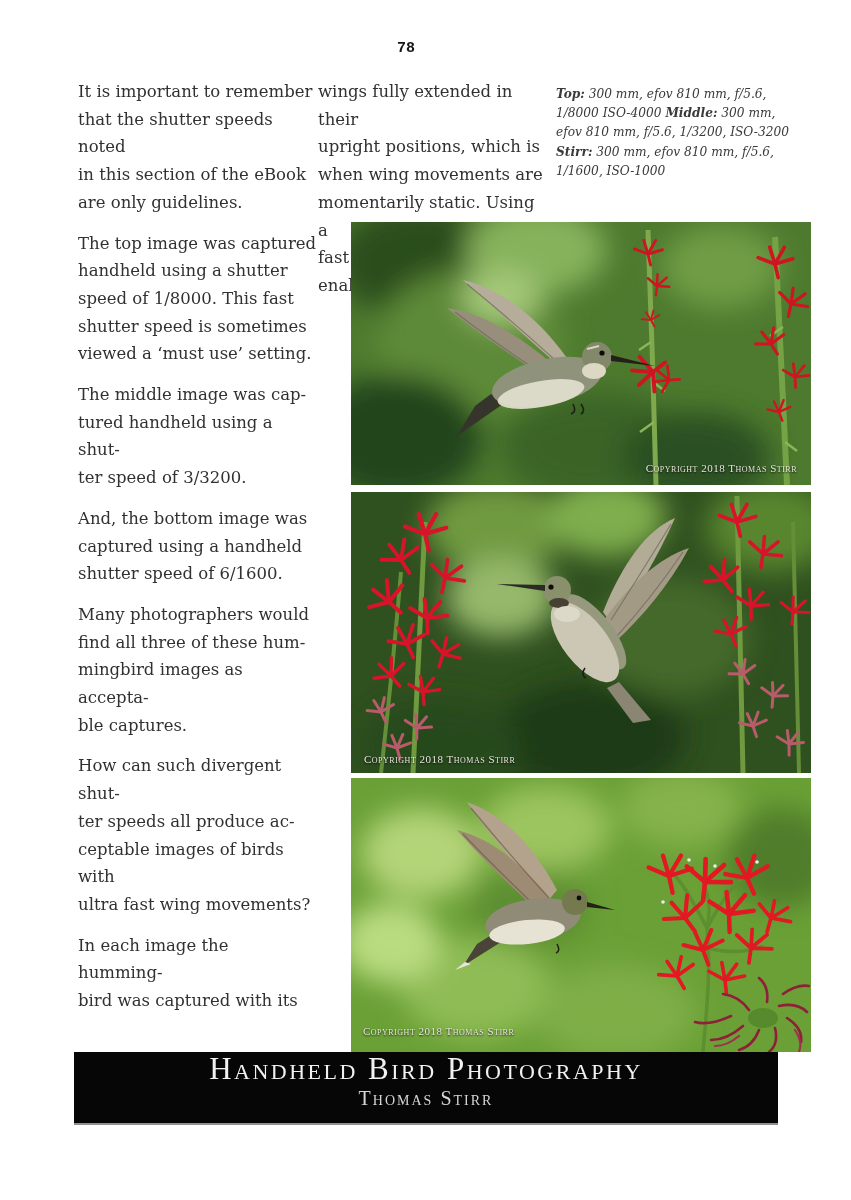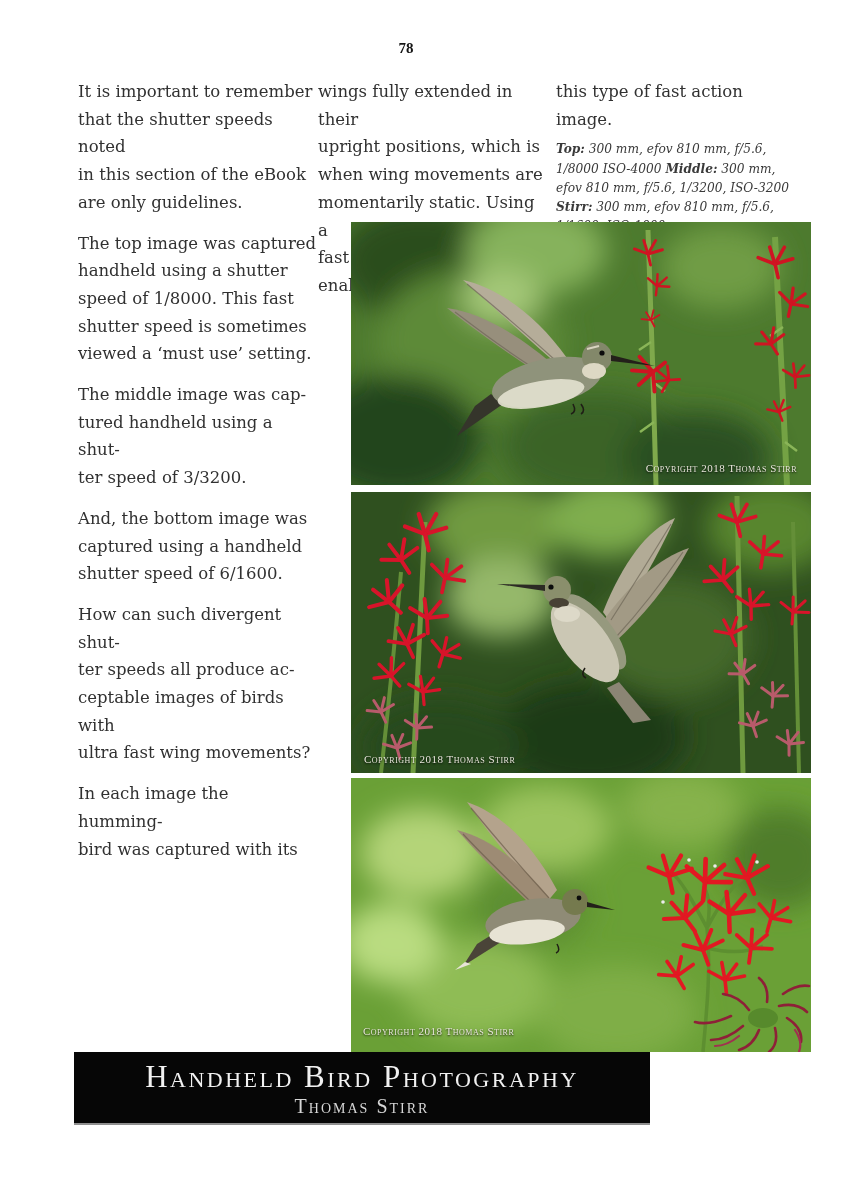--- a/index.html
+++ b/index.html
@@ -1,41 +1,41 @@
 <!DOCTYPE html>
 <html><head>
 <meta charset="utf-8">
 <style>
   html,body{margin:0;padding:0;background:#ffffff;}
   .page{position:relative;width:851px;height:1200px;background:#ffffff;overflow:hidden;
         font-family:"DejaVu Serif", serif;}
   .page-number{position:absolute;left:0;top:40px;width:812px;text-align:center;
-        font-family:Liberation Serif, serif;font-size:15px;font-weight:600;color:#151515;}
+        font-family:Liberation Mono, monospace;font-size:15px;font-weight:600;color:#151515;}
   .col{position:absolute;top:78px;}
   .col-left{left:78px;width:240px;}
   .col-mid{left:318px;width:225px;}
   .col-right{left:556px;width:240px;}
   .body-p{font-size:16.5px;line-height:27.7px;color:#313131;
         margin:0 0 13px 0;white-space:pre-line;}
   .caption{font-style:italic;font-size:12.2px;line-height:19.2px;color:#3a3a3a;margin-top:7px;}
   .caption b{font-weight:bold;}
   .photo{position:absolute;left:318px;width:460px;overflow:hidden;background:#3f6a28;margin-left:33px;}
   .photo-top{top:222px;height:263px;}
   .photo-middle{top:492px;height:281px;}
   .photo-bottom{top:778px;height:274px;}
   .photo svg{display:block;width:100%;height:100%;}
   .copyright{position:absolute;font-family:"Liberation Serif", serif;font-variant:small-caps;
         font-size:11px;letter-spacing:.5px;color:#e9e7dc;text-shadow:0 1px 2px rgba(0,0,0,.85);
         white-space:nowrap;}
   .cr-br{right:14px;bottom:11px;}
   .cr-bl{left:13px;bottom:8px;}
   .cr-bl3{left:12px;bottom:15px;}
-  .footer-banner{position:absolute;left:74px;top:1052px;width:576px;height:71px;background:#060606;
+  .footer-banner{position:absolute;left:74px;top:1052px;width:704px;height:71px;background:#060606;
         border-bottom:2px solid #8f8f8f;display:flex;flex-direction:column;align-items:center;
-        justify-content:center;gap:2px;}
+        gap:2px;}
   .footer-title{font-family:"Liberation Serif", serif;font-variant:small-caps;font-size:31px;
         letter-spacing:2.5px;color:#f1f1f1;line-height:34px;}
   .footer-author{font-family:"Liberation Serif", serif;font-variant:small-caps;font-size:20px;
         letter-spacing:2px;color:#d6d6d6;line-height:20px;}
 </style>
 </head>
 <body>
 
 <div class="page">
 
@@ -50,38 +50,41 @@
 handheld using a shutter
 speed of 1/8000. This fast
 shutter speed is sometimes
 viewed a ‘must use’ setting.</p>
     <p class="body-p">The middle image was cap-
 tured handheld using a shut-
 ter speed of 3/3200.</p>
     <p class="body-p">And, the bottom image was
 captured using a handheld
 shutter speed of 6/1600.</p>
+    <p class="body-p">Many photographers would
+find all three of these hum-
+mingbird images as accepta-
+ble captures.</p>
     <p class="body-p">How can such divergent shut-
 ter speeds all produce ac-
 ceptable images of birds with
 ultra fast wing movements?</p>
     <p class="body-p">In each image the humming-
 bird was captured with its</p>
   </div>
 
   <div class="col col-mid">
     <p class="body-p">wings fully extended in their
 upright positions, which is
 when wing movements are
 momentarily static. Using a
 fast frame rate helps enable</p>
   </div>
 
   <div class="col col-right">
-    <p class="body-p" style="margin-bottom:7px">this type of fast action image.</p>
     <p class="caption"><b>Top:</b><span> 300 mm, efov 810 mm, f/5.6, 1/8000 ISO-4000 </span><b>Middle:</b><span> 300 mm, efov 810 mm, f/5.6, 1/3200, ISO-3200 </span><b>Stirr:</b><span> 300 mm, efov 810 mm, f/5.6, 1/1600, ISO-1000</span></p>
   </div>
 
   <div class="photo photo-top">
     <svg viewBox="0 0 460 263" preserveAspectRatio="none">
       <defs>
         <filter id="b1a" x="-60%" y="-60%" width="220%" height="220%">
             <feGaussianBlur stdDeviation="14"></feGaussianBlur>
           </filter>
         <g id="st1" stroke="#cf1422" stroke-width="3.4" stroke-linecap="round" fill="none">

